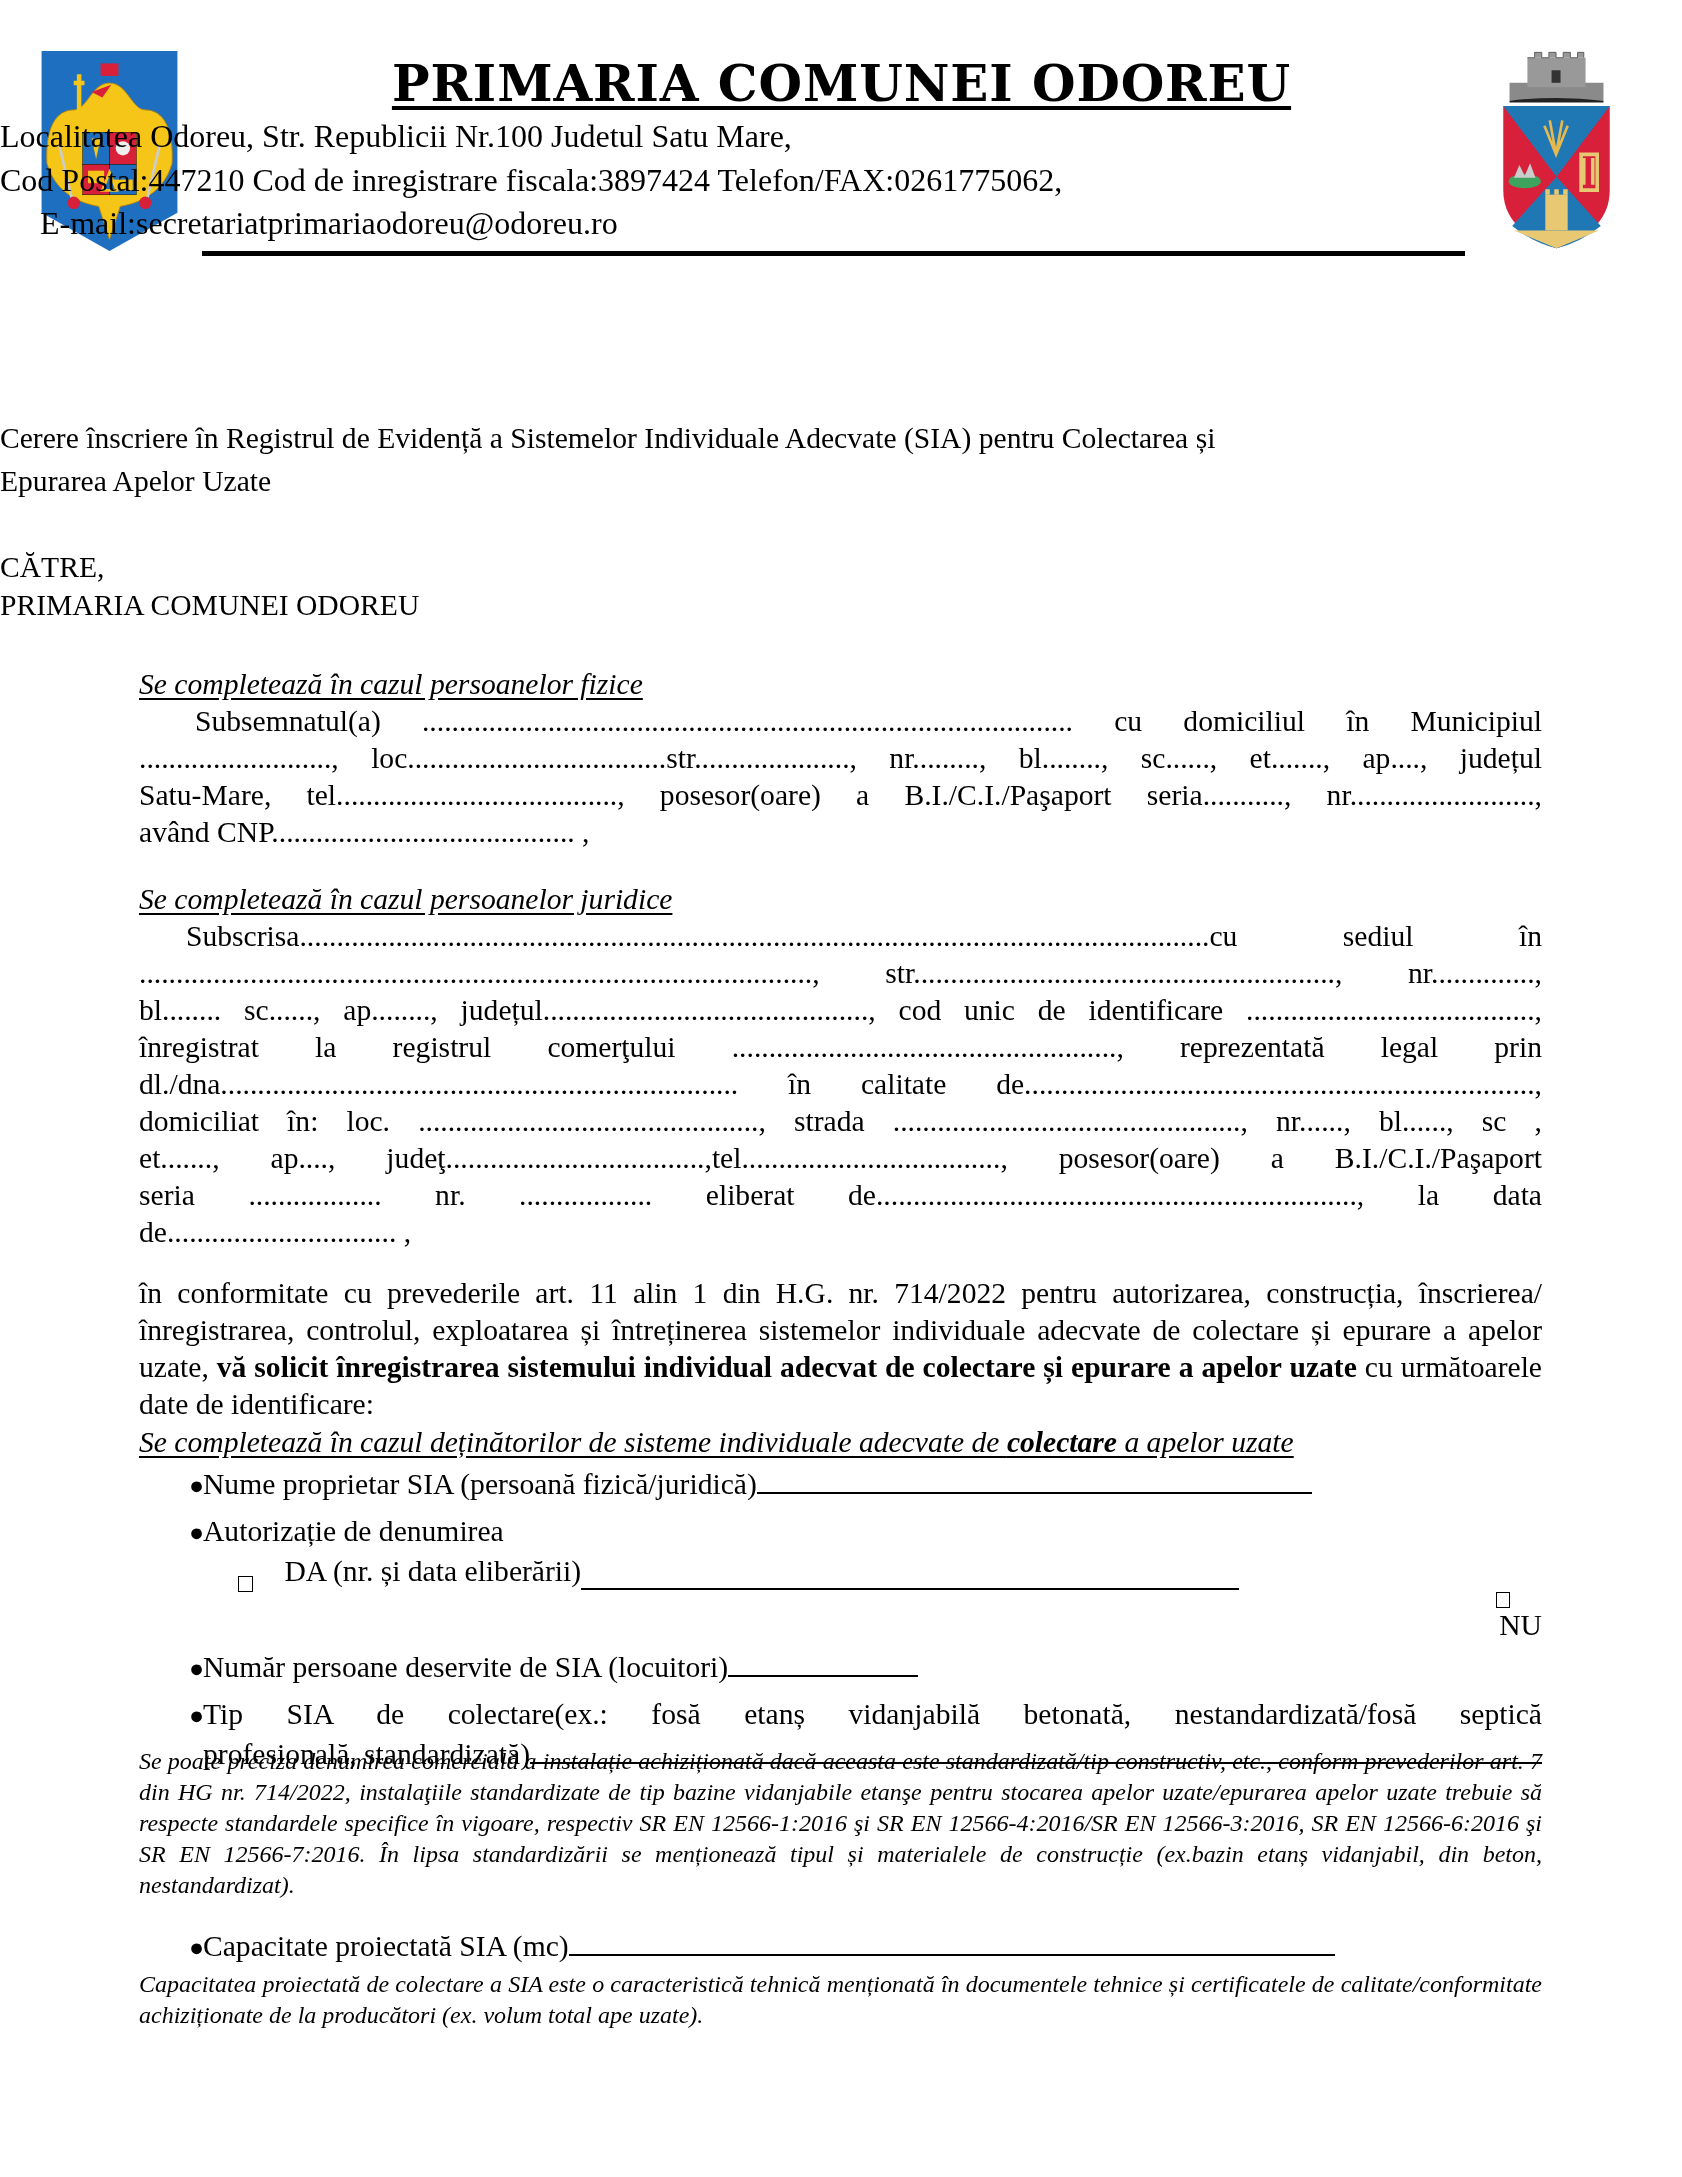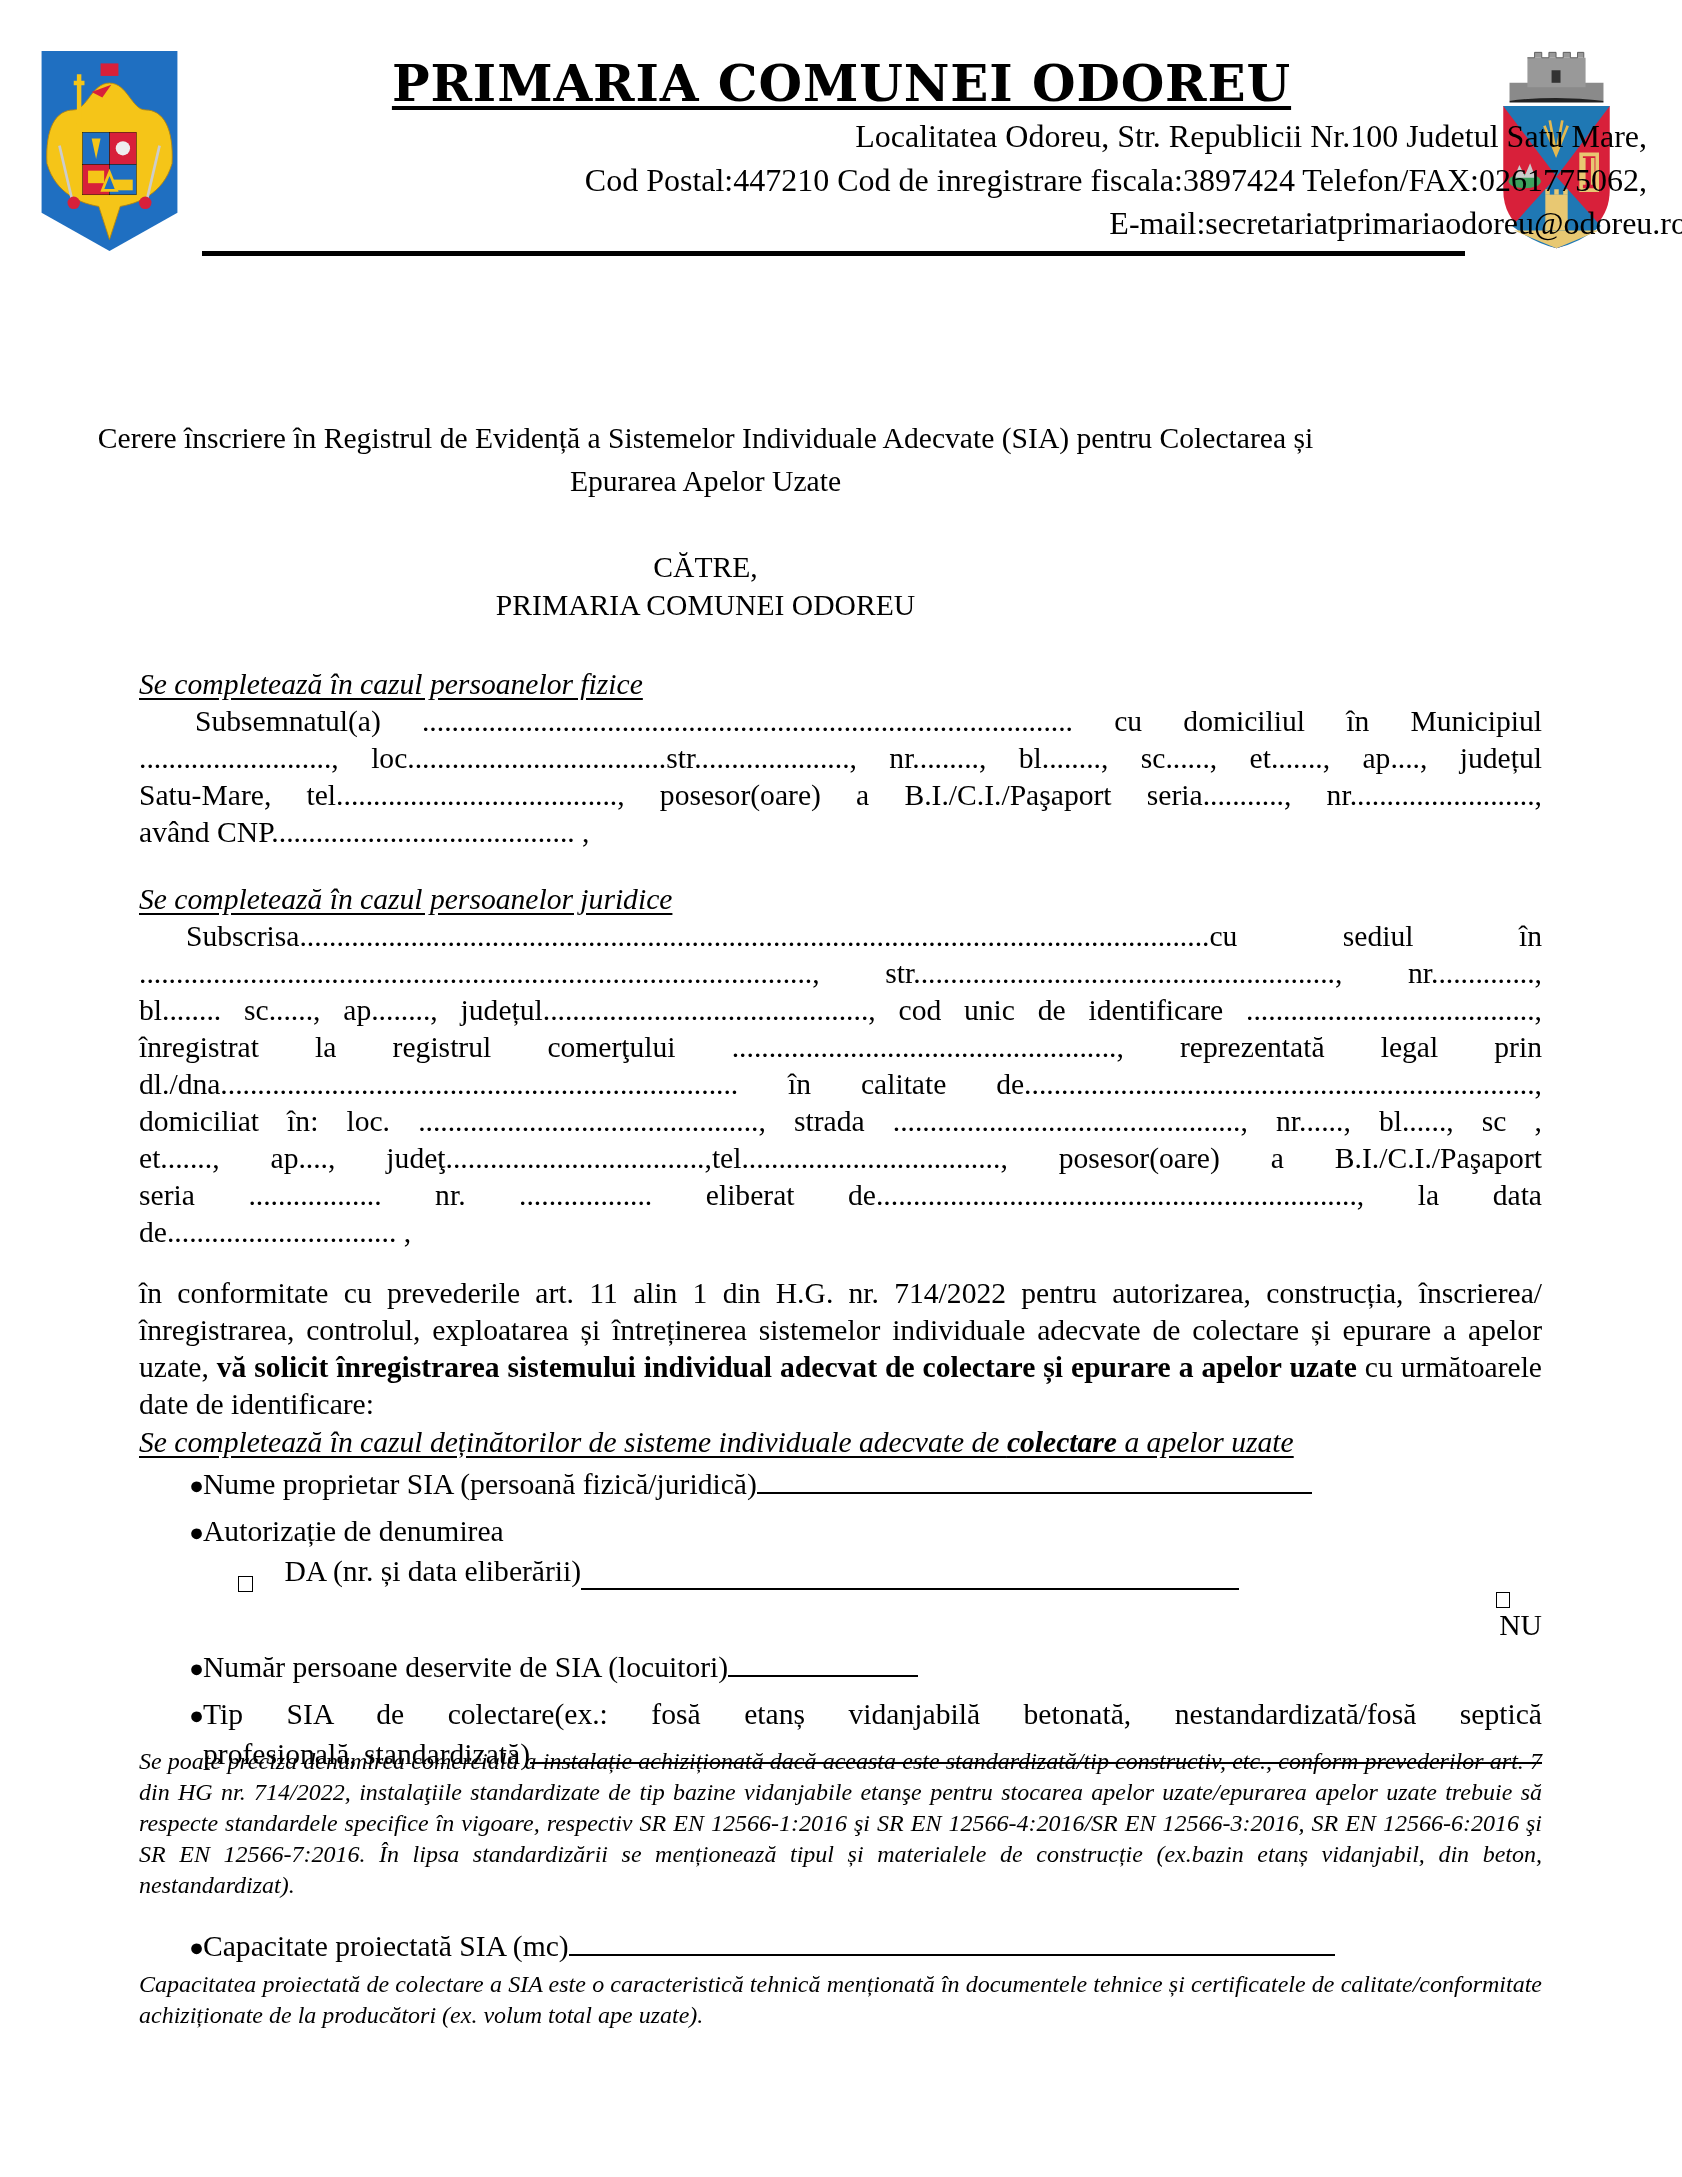--- a/index.html
+++ b/index.html
@@ -10,23 +10,23 @@
   .abs { position: absolute; }
   
   #coat-ro { left: 38px; top: 47px; width: 143px; height: 208px; }
   #coat-local { left: 1496px; top: 47px; width: 121px; height: 204px; }
   .hdr-title {
     left: 0; width: 1683px; top: 52px; text-align: center;
     font-family: "DejaVu Serif", serif; font-weight: bold; font-size: 50px;
     letter-spacing: 0.9px; line-height: 63px;
   }
   .hdr-title span { text-decoration: underline; text-decoration-thickness: 3.6px; text-underline-offset: 5.4px; }
-  .hdr-line { left: 0; width: 1647px; text-align: right; font-size: 32px; line-height: 43px; }
+  .hdr-line { left: 0; width: 1647px; text-align: left; font-size: 32px; line-height: 43px; }
   .hdr-rule { left: 202px; top: 251px; width: 1263px; height: 5.4px; background: #000; }
-  .c { text-align: center; left: 0; width: 1411px; font-size: 29.6px; line-height: 43px; }
+  .c { text-align: left; left: 0; width: 1411px; font-size: 29.6px; line-height: 43px; }
   .para { left: 139px; width: 1403px; font-size: 29.6px; line-height: 37px; }
   .j { text-align: justify; text-align-last: justify; }
   .jl { text-align: justify; }
   .sub-h { font-style: italic; text-decoration: underline; text-underline-offset: 3.6px; }
   .note { font-style: italic; font-size: 24px; line-height: 31px; }
   .bullet-row { font-size: 29.6px; line-height: 39px; display: flex; align-items: baseline; }
   .dot { width: 64px; padding-left: 50px; box-sizing: border-box; font-size: 25px; }
   .blank { display: inline-block; border-bottom: 2.7px solid #000; height: 27px; vertical-align: baseline; }
   .chk { display: inline-block; width: 12.5px; height: 14.3px; border: 1.3px solid #000; margin-right: 32px; position: relative; top: 1.8px; }
   .sub-row { padding-left: 237px; font-size: 29.6px; line-height: 38px; display: flex; align-items: flex-end; }

